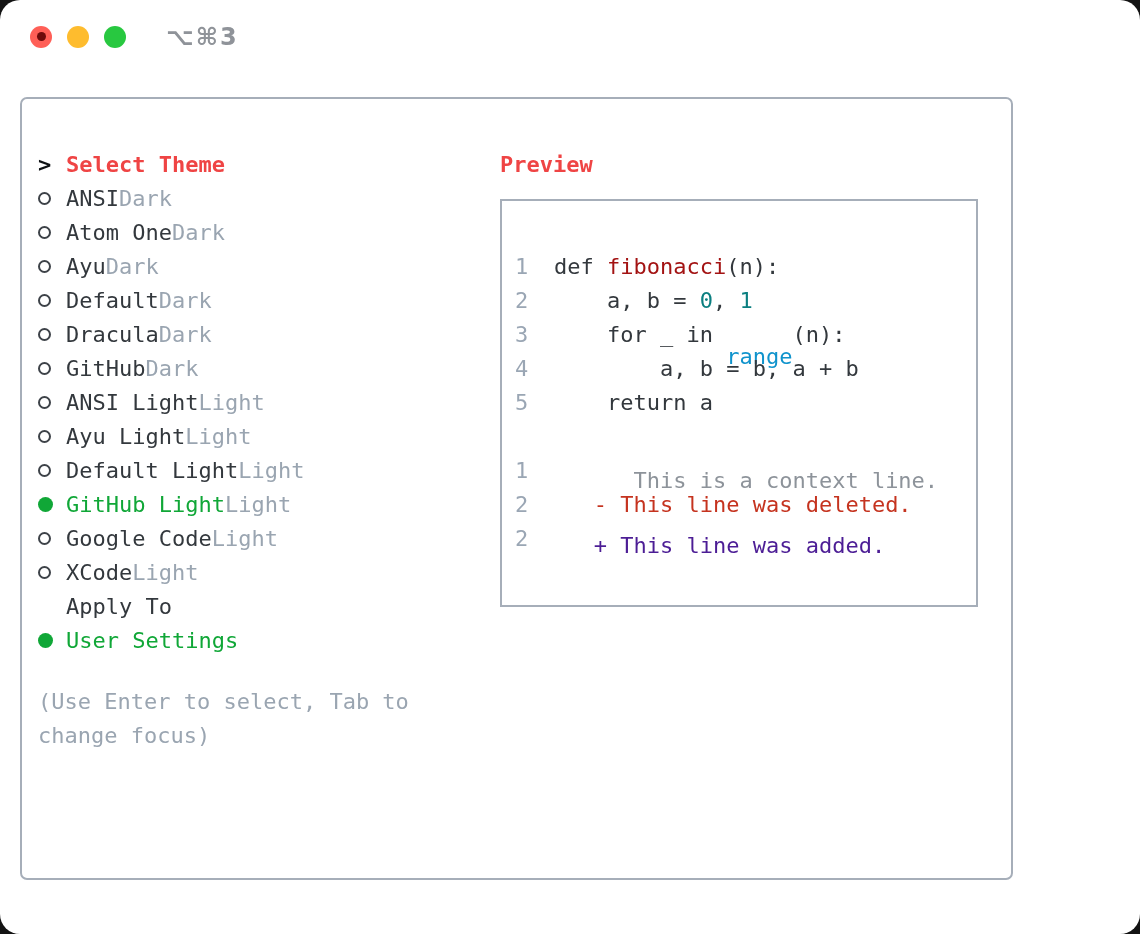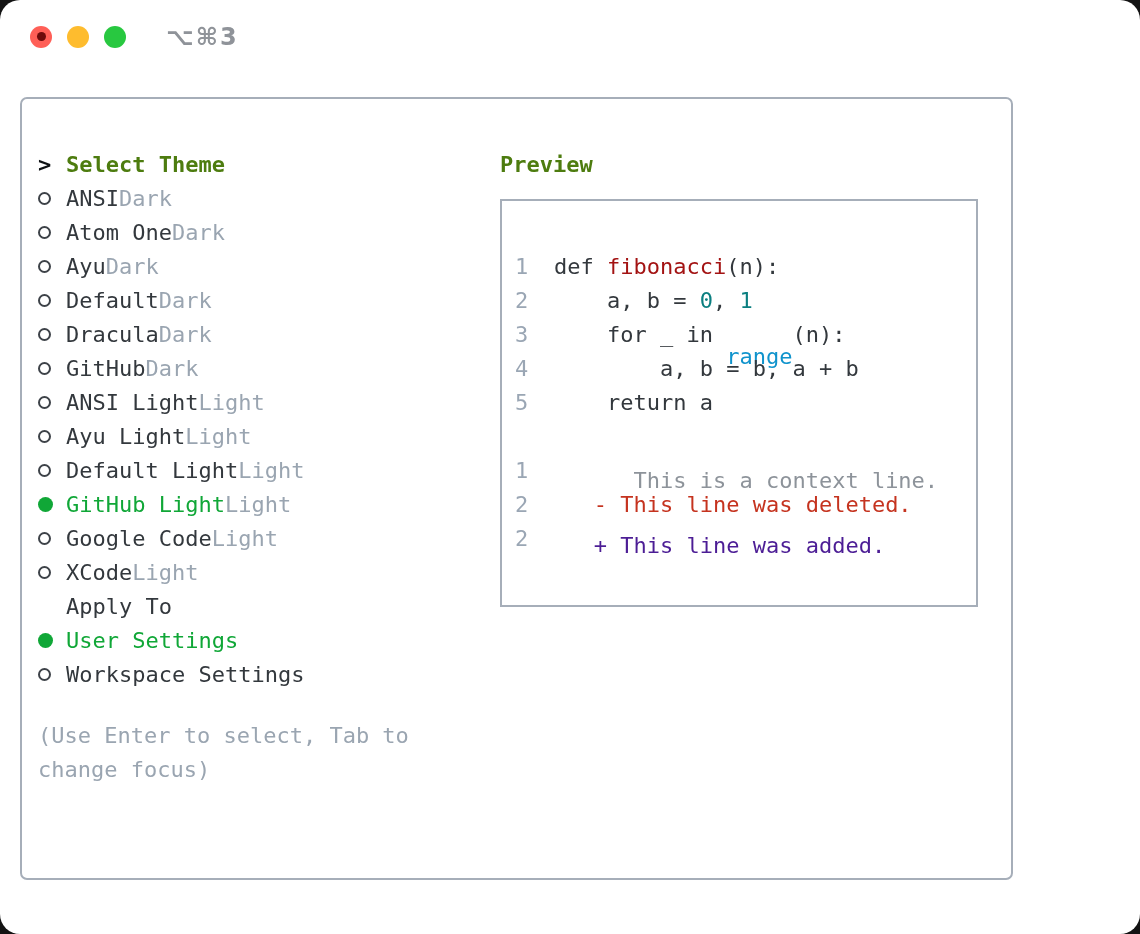--- a/index.html
+++ b/index.html
@@ -61,21 +61,21 @@
   }
   .cursor { font-weight: bold; color: #0e1114; font-size: 22px; }
   .ring {
     width: 13px; height: 13px; border-radius: 50%;
     border: 2px solid #3d4248;
   }
   .dot-selected {
     width: 15px; height: 15px; border-radius: 50%;
     background: #10a737;
   }
-  .hdr { font-weight: bold; color: #4d7c0f; }
+  .hdr { font-weight: bold; color: #ef4444; }
   .theme-name { color: #33383d; }
   .theme-name.sel { color: #10a737; }
   .theme-tag { color: #9aa5b1; }
   .opt-label { color: #33383d; }
   .opt-label.sel { color: #10a737; }
   .spacer { height: 34px; }
   .help {
     margin-top: 28px;
     font-size: 22px;
     line-height: 34px;
@@ -152,21 +152,20 @@
           <div class="row"><span class="bullet-col"><span class="ring"></span></span><span class="theme-name">XCode</span> <span class="theme-tag">Light</span></div>
         </div>
 
       <div class="row" style="">
         <span class="bullet-col"></span>
         <span>Apply To</span>
       </div>
 
       <div id="apply-list">
           <div class="row"><span class="bullet-col"><span class="dot-selected"></span></span><span class="opt-label sel">User Settings</span></div>
-          <div class="row"><span class="bullet-col"><span class="ring"></span></span><span class="opt-label">Workspace Settings</span></div>
         </div>
 
       <div class="help">(Use Enter to select, Tab to change focus)</div>
     </div>
 
     <div class="right-col">
       <div class="row">
         <span class="hdr">Preview</span>
       </div>
 

